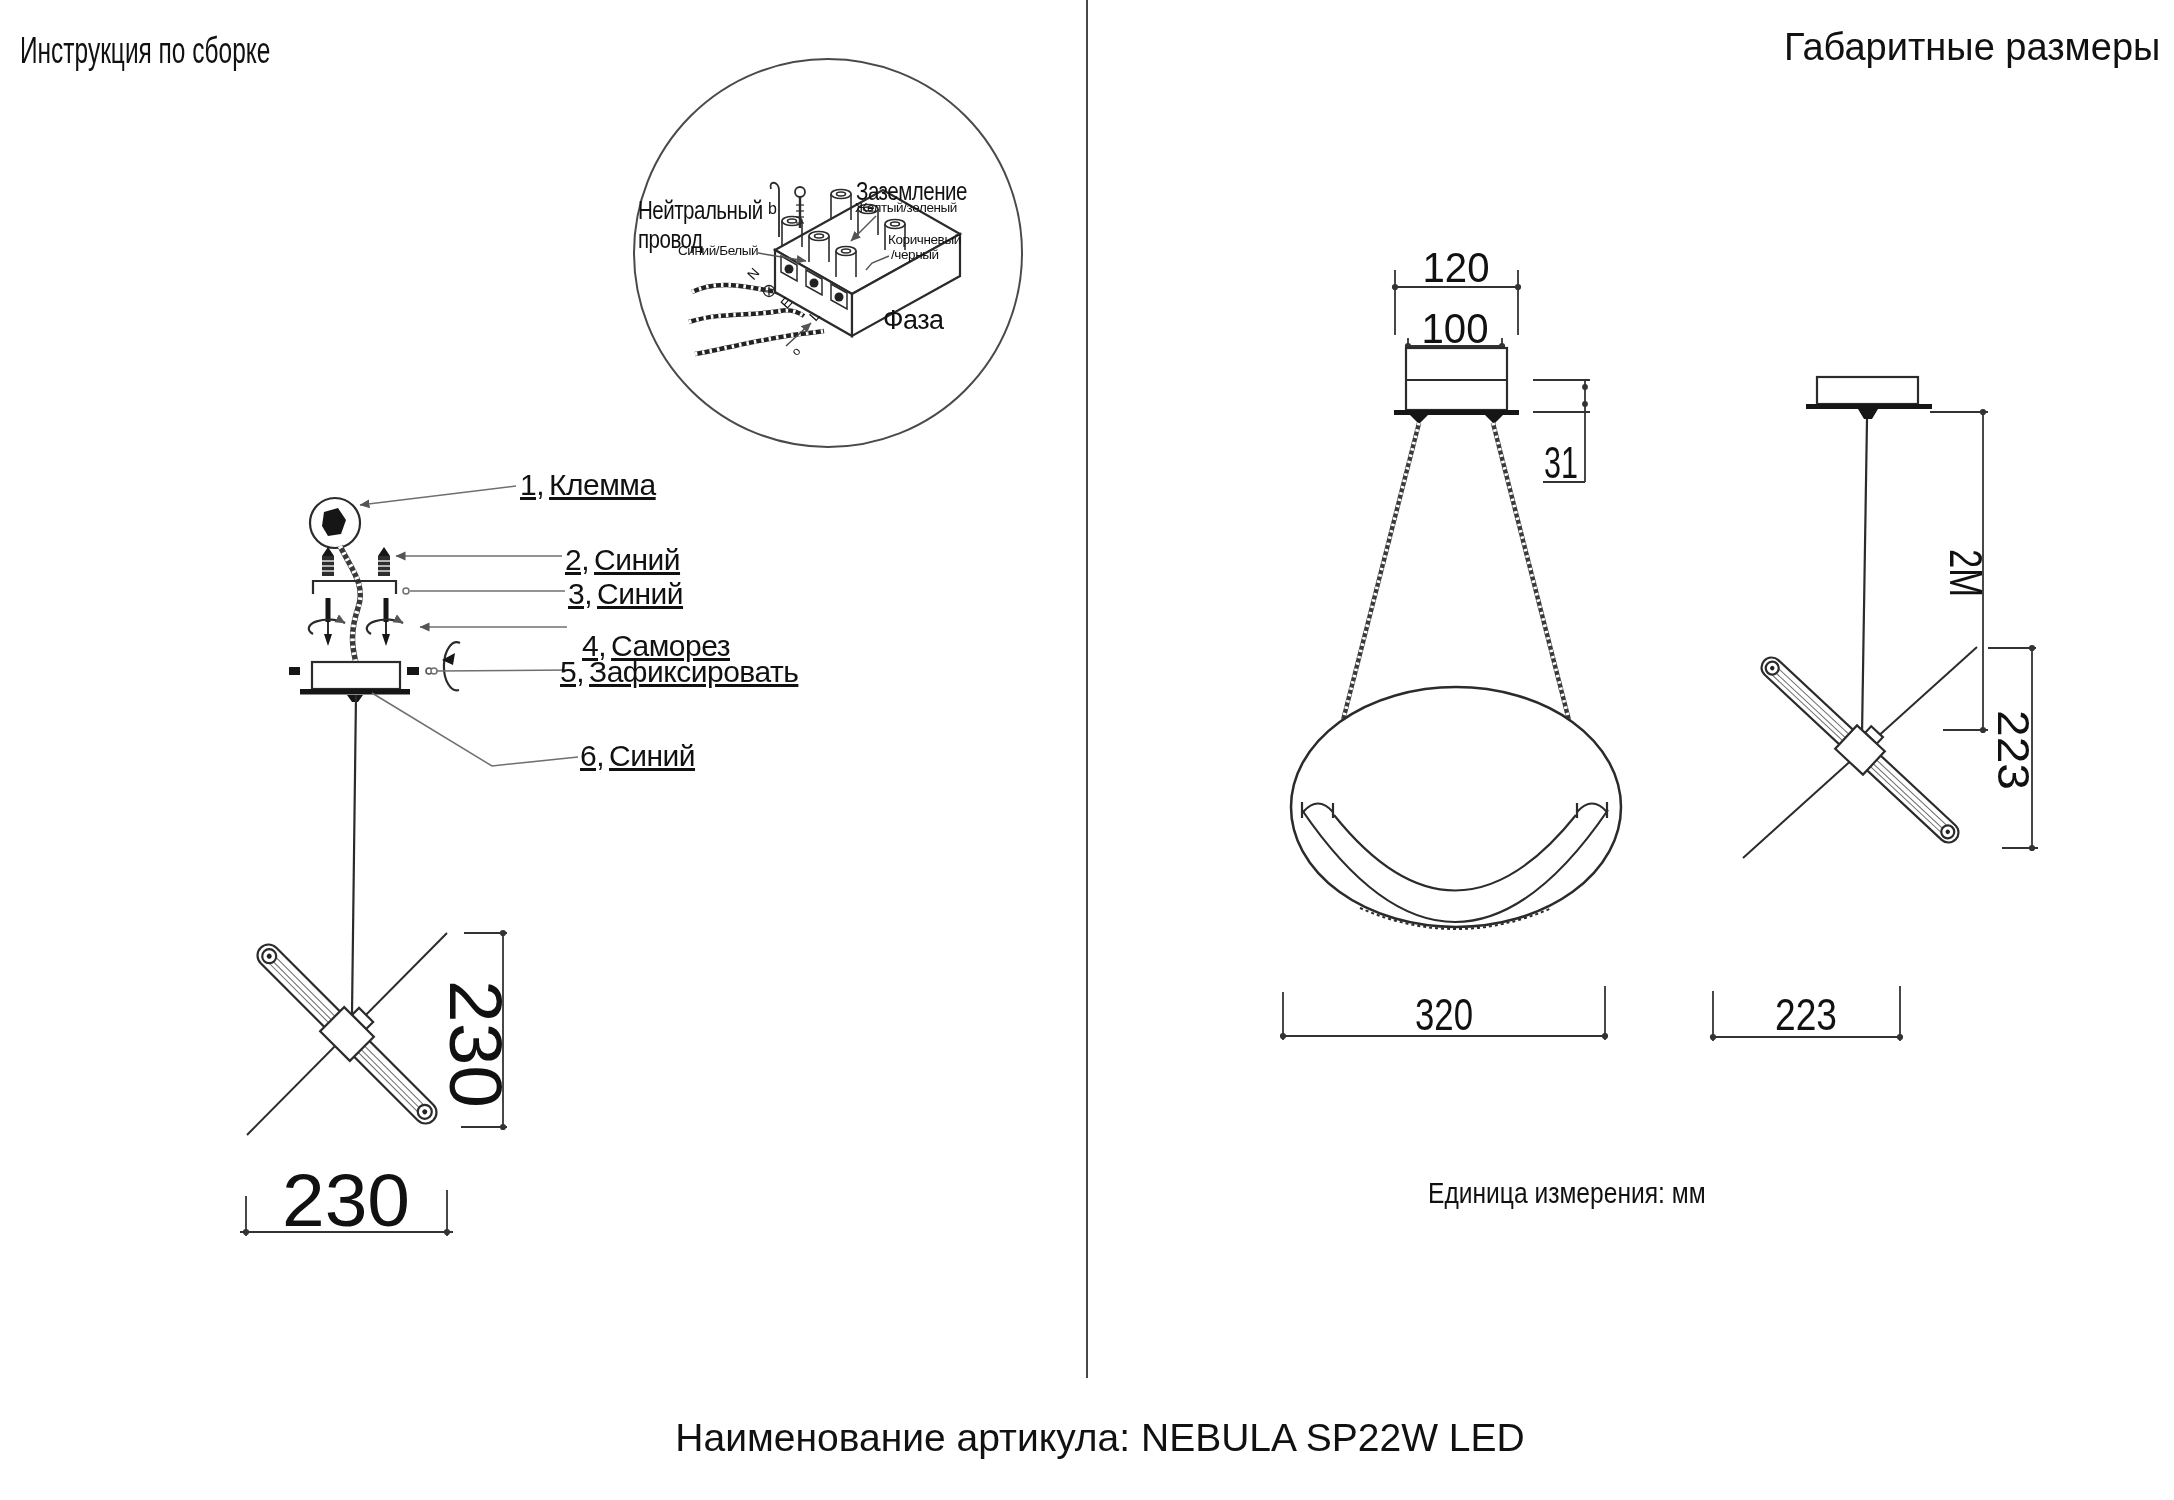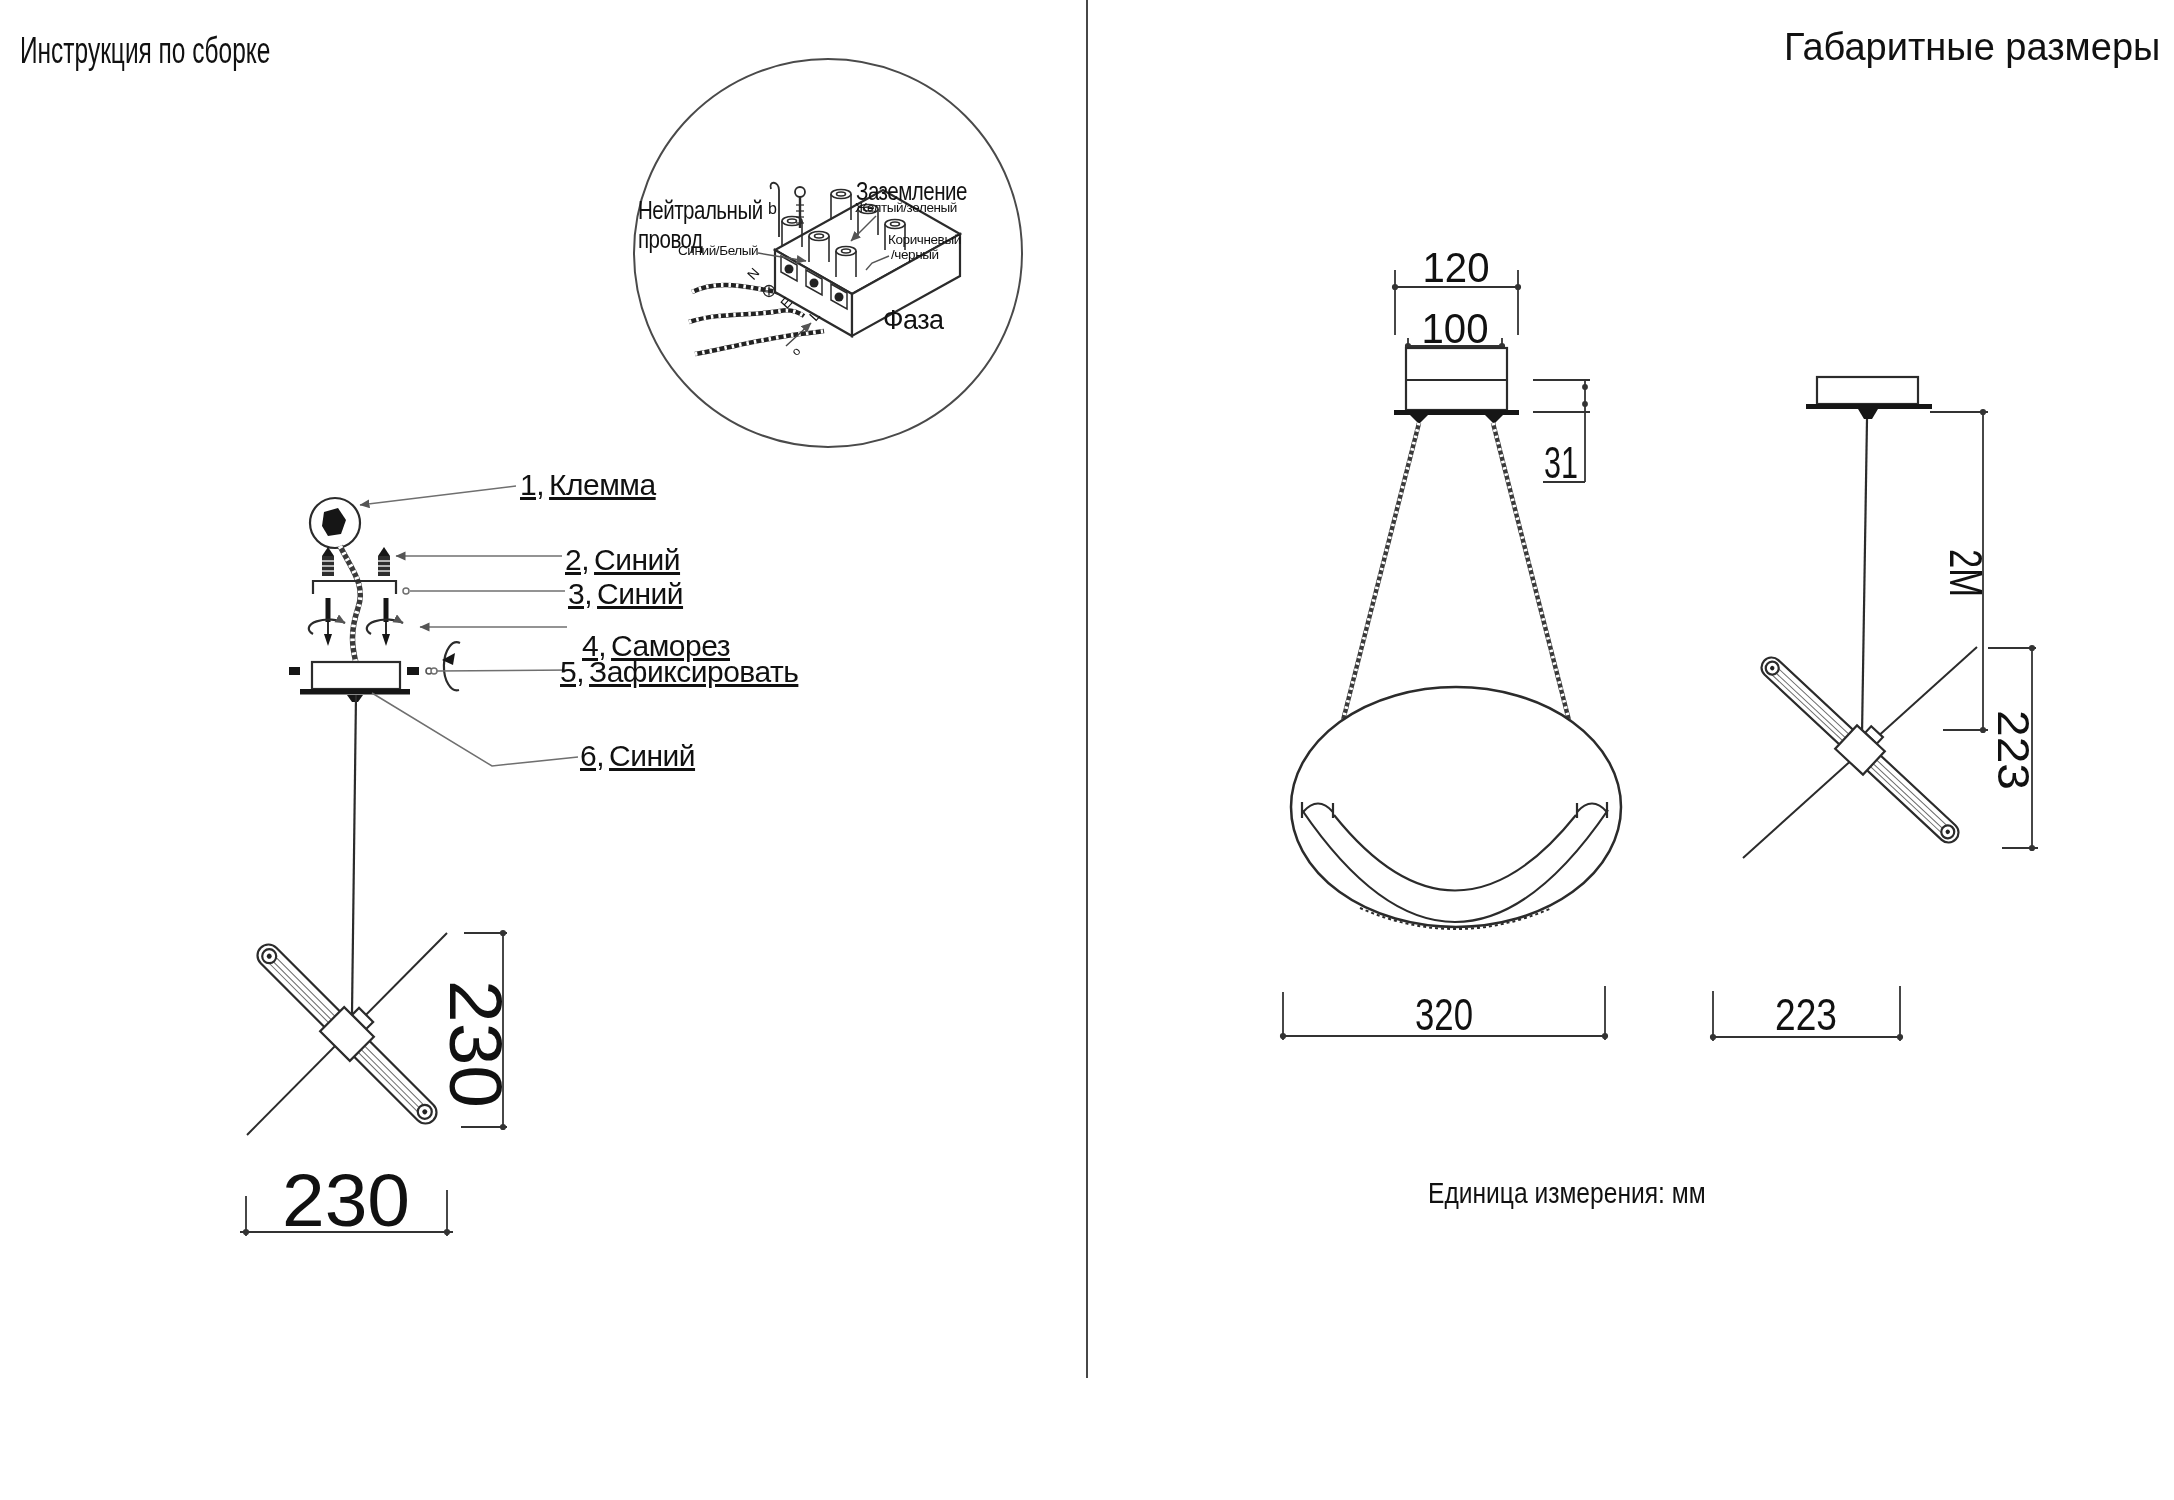--- a/index.html
+++ b/index.html
@@ -370,14 +370,15 @@
 <div class="t phase" style="left:883px;top:261px;margin-top:44px;">Фаза</div>
 
 <div class="t step" style="left:520px;top:468px;"><span class="num">1,</span><span>Клемма</span></div>
 <div class="t step" style="left:565px;top:543px;"><span class="num">2,</span><span>Синий</span></div>
 <div class="t step" style="left:568px;top:577px;"><span class="num">3,</span><span>Синий</span></div>
 <div class="t step" style="left:582px;top:613px;margin-top:16px;"><span class="num">4,</span><span>Саморез</span></div>
 <div class="t step" style="left:560px;top:655px;"><span class="num">5,</span><span>Зафиксировать</span></div>
 <div class="t step" style="left:580px;top:739px;"><span class="num">6,</span><span>Синий</span></div>
 
 <div class="t units cond82">Единица измерения: мм</div>
+<div class="t footer">Наименование артикула: NEBULA SP22W LED</div>
 
 </div>
 
 </body></html>

